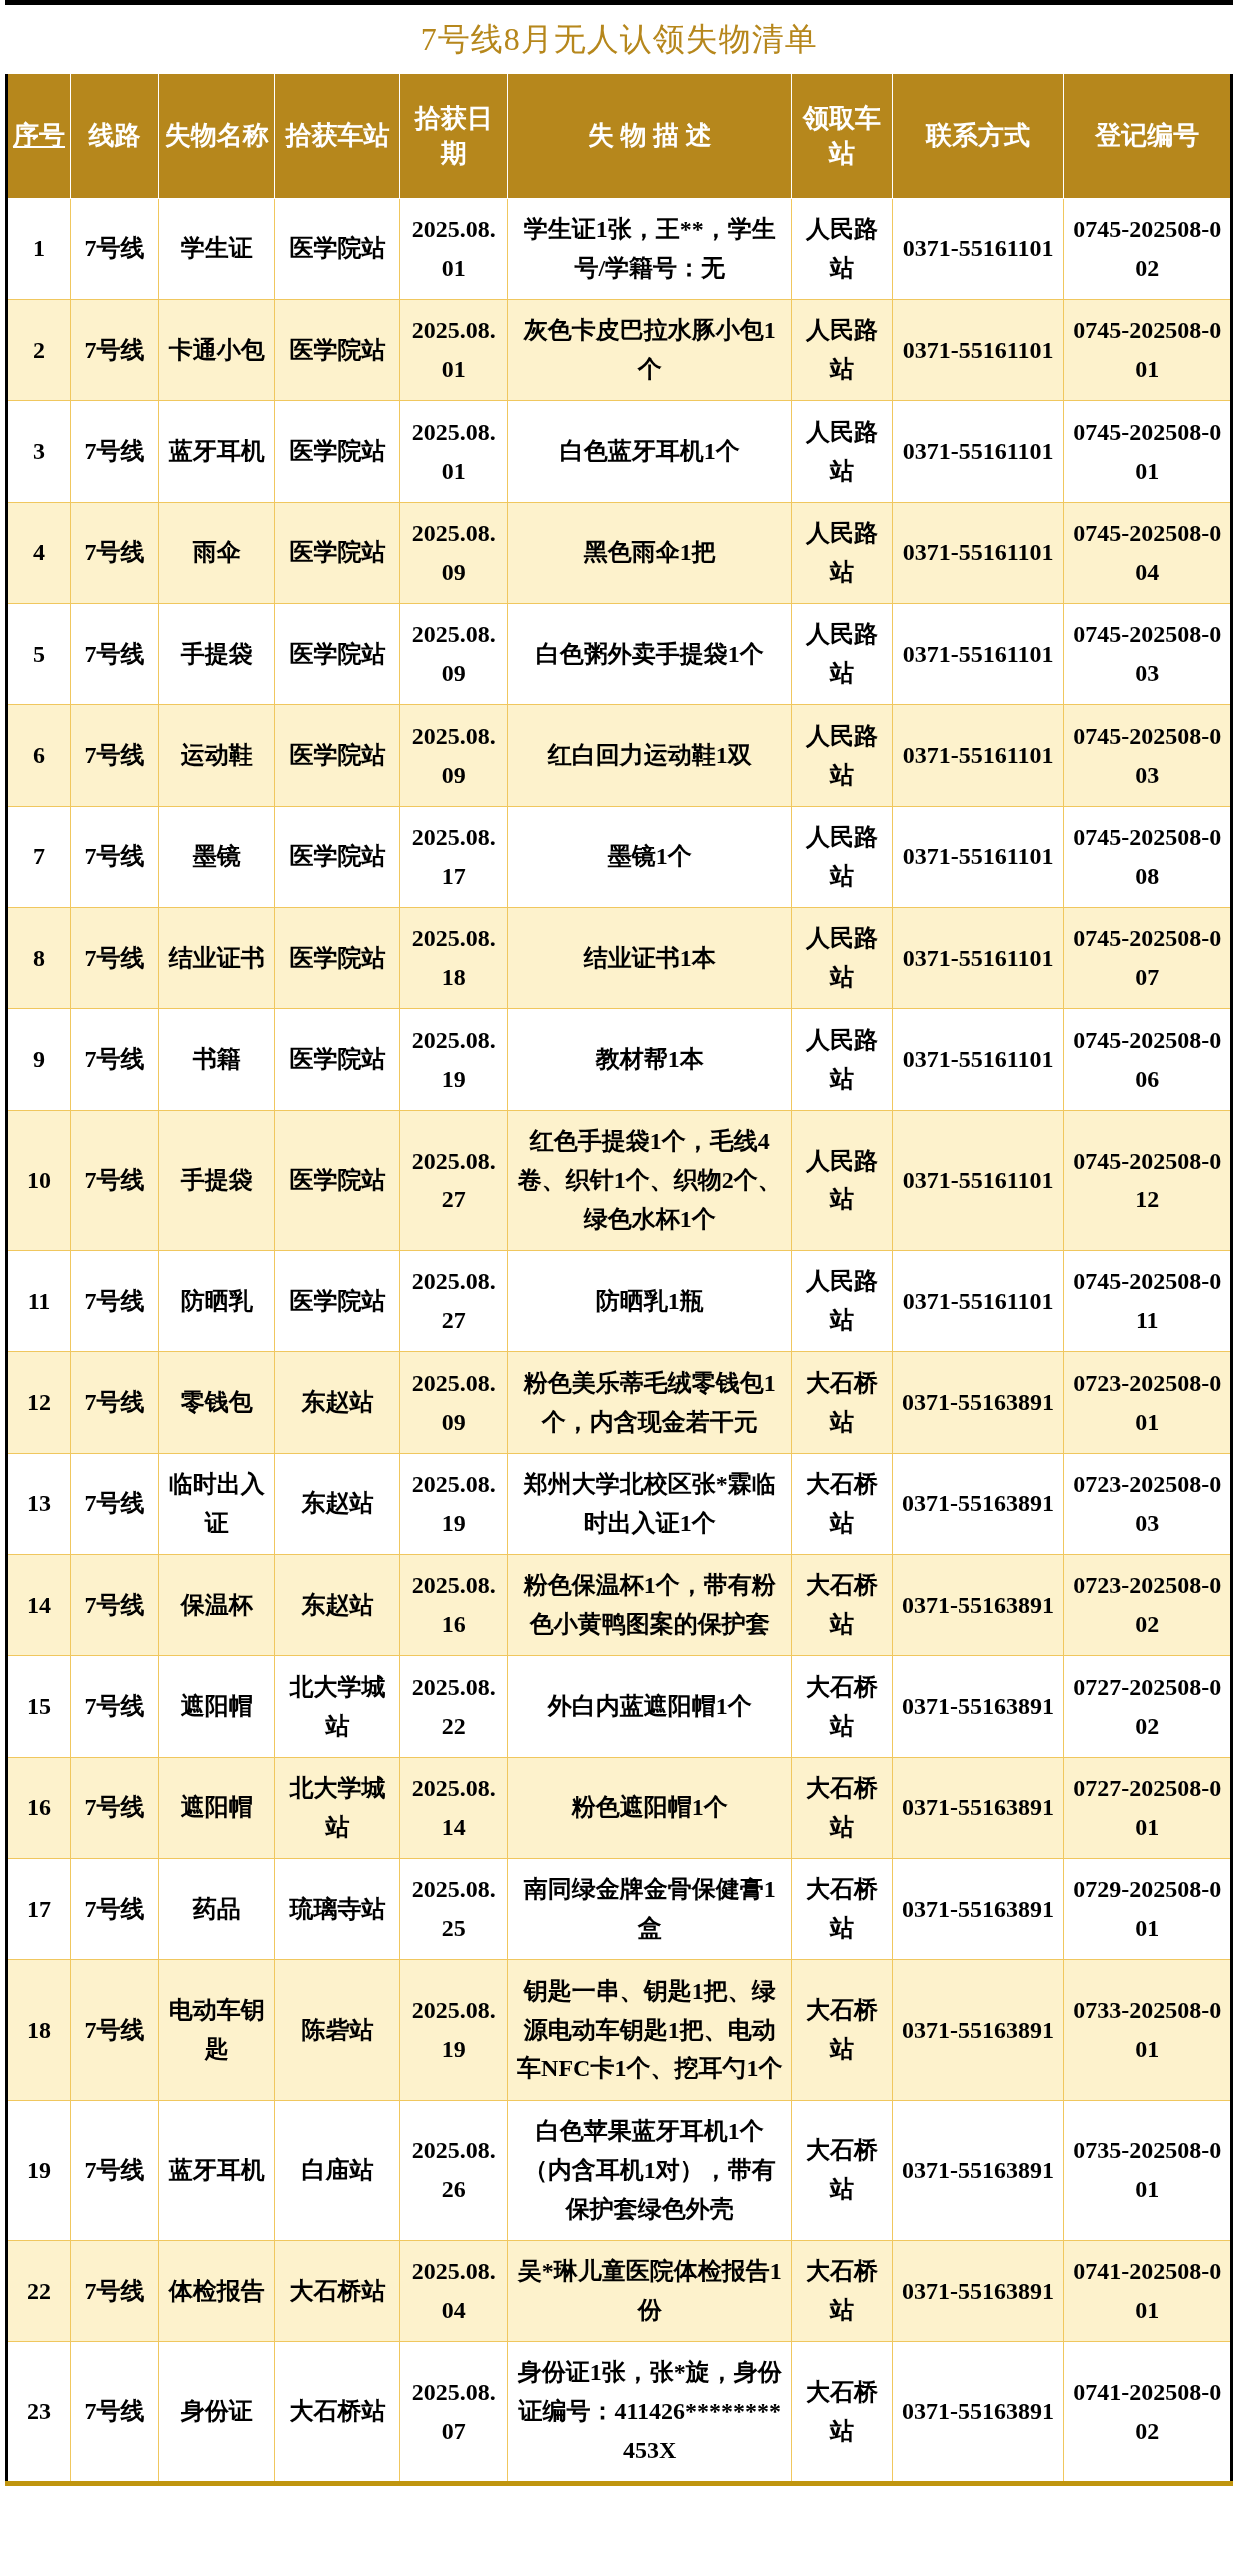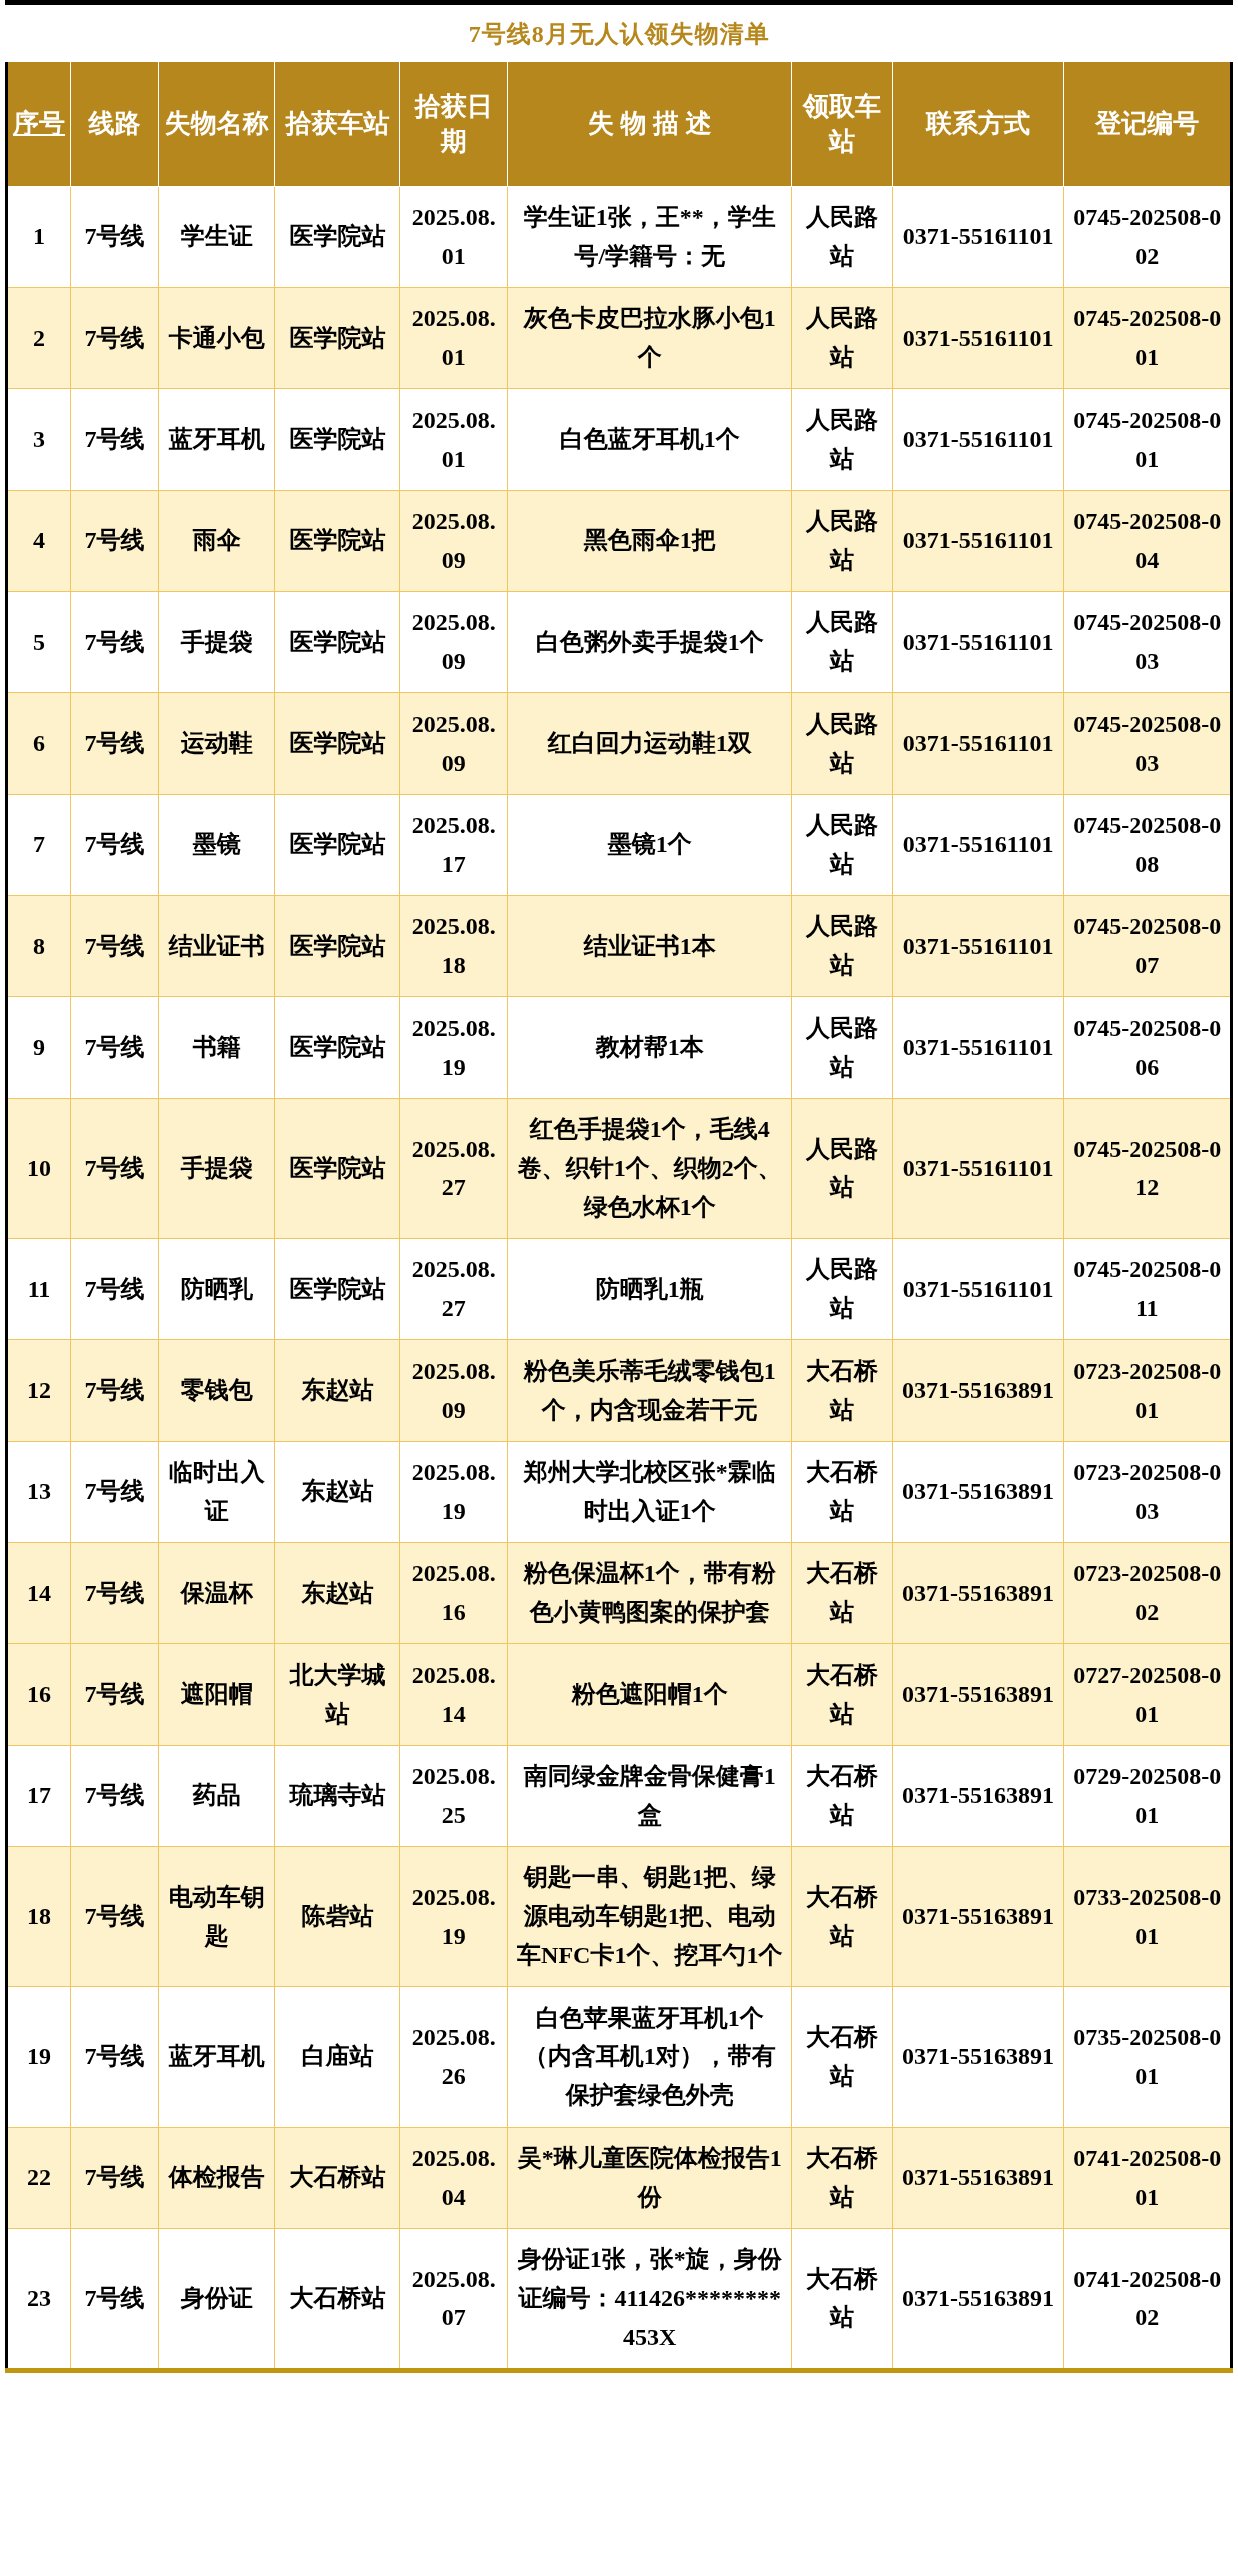--- a/index.html
+++ b/index.html
@@ -19,22 +19,22 @@
     margin: 0 5.2px;
     border-top: 5.2px solid #000000;
   }
   .title-bar {
     background: #ffffff;
     text-align: center;
     padding: 13.4px 0 11.3px 0;
   }
   .title-text {
     color: #B6871C;
-    font-size: 24px;
-    font-weight: bold;
+    font-size: 32px;
+    font-weight: normal;
     letter-spacing: 1px;
   }
   table.lost-table {
     width: 100%;
     border-collapse: collapse;
     table-layout: fixed;
     border-left: 3.1px solid #000000;
     border-right: 3.1px solid #000000;
     border-bottom: 5.2px solid #C0950F;
   }
@@ -245,20 +245,31 @@
           <td>14</td>
           <td>7号线</td>
           <td>保温杯</td>
           <td>东赵站</td>
           <td>2025.08.16</td>
           <td>粉色保温杯1个，带有粉色小黄鸭图案的保护套</td>
           <td>大石桥站</td>
           <td>0371-55163891</td>
           <td>0723-202508-002</td>
         </tr>
+        <tr>
+          <td>15</td>
+          <td>7号线</td>
+          <td>遮阳帽</td>
+          <td>北大学城站</td>
+          <td>2025.08.22</td>
+          <td>外白内蓝遮阳帽1个</td>
+          <td>大石桥站</td>
+          <td>0371-55163891</td>
+          <td>0727-202508-002</td>
+        </tr>
         <tr class="alt">
           <td>16</td>
           <td>7号线</td>
           <td>遮阳帽</td>
           <td>北大学城站</td>
           <td>2025.08.14</td>
           <td>粉色遮阳帽1个</td>
           <td>大石桥站</td>
           <td>0371-55163891</td>
           <td>0727-202508-001</td>

